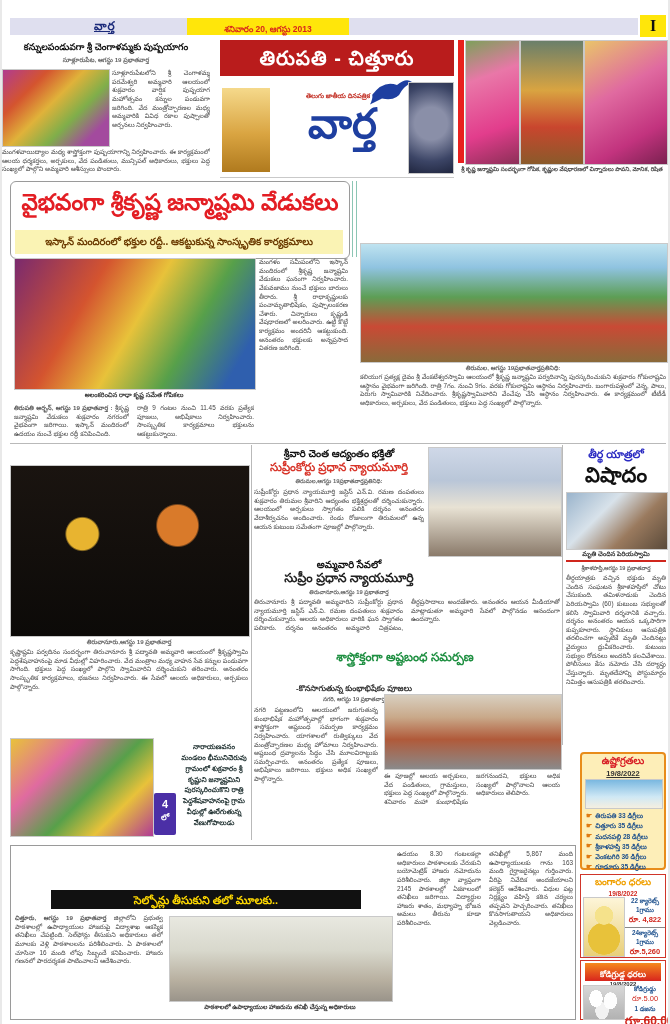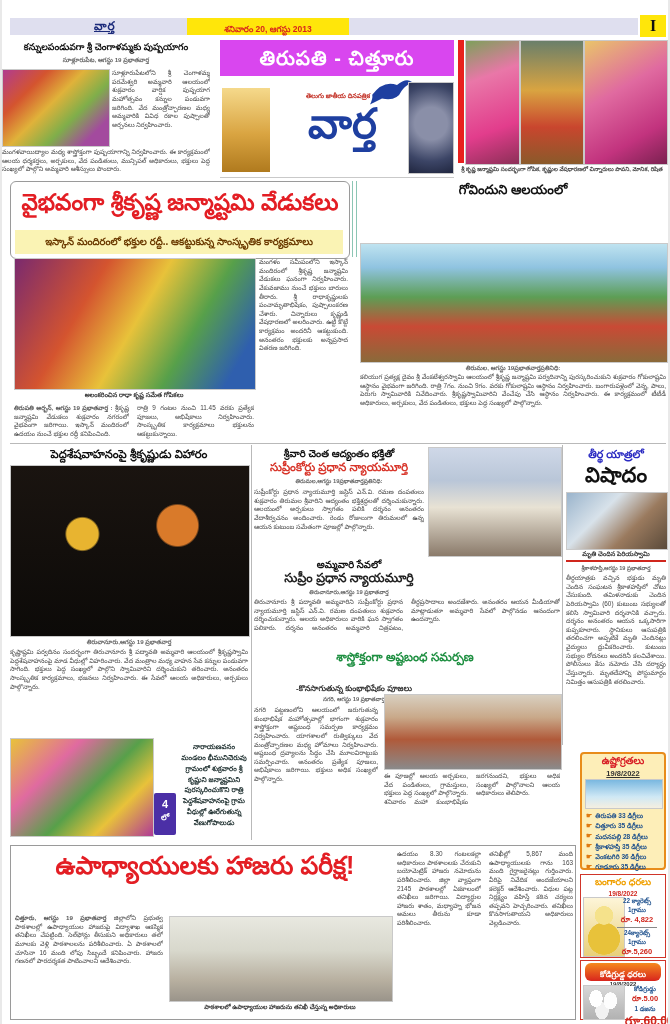--- a/index.html
+++ b/index.html
@@ -56,21 +56,21 @@
 
   <div class="abs" style="left:0;top:42px;width:208px;height:134px;">
     <div class="ctr" style="font-size:9.3px;font-weight:bold;color:#101010;">కన్నులపండువగా శ్రీ చెంగాళమ్మకు పుష్పయాగం</div>
     <div class="ctr dl" style="margin-top:2px;">సూళ్లూరుపేట, ఆగస్టు 19 ప్రభాతవార్త</div>
     <div class="ph ph-flowers" style="left:0;top:27px;width:106px;height:76px;"></div>
     <div class="abs bd" style="left:110px;top:27px;width:98px;height:76px;">సూళ్లూరుపేటలోని శ్రీ చెంగాళమ్మ పరమేశ్వరి అమ్మవారి ఆలయంలో శుక్రవారం వార్షిక పుష్పయాగ మహోత్సవం కన్నుల పండువగా జరిగింది. వేద మంత్రోచ్ఛారణల మధ్య అమ్మవారికి వివిధ రకాల పుష్పాలతో అర్చనలు నిర్వహించారు.</div>
     <div class="abs bd" style="left:0;top:106px;width:208px;height:28px;">మంగళవాయిద్యాల మధ్య శాస్త్రోక్తంగా పుష్పయాగాన్ని నిర్వహించారు. ఈ కార్యక్రమంలో ఆలయ ధర్మకర్తలు, అర్చకులు, వేద పండితులు, మున్సిపల్ అధికారులు, భక్తులు పెద్ద సంఖ్యలో పాల్గొని అమ్మవారి ఆశీస్సులు పొందారు.</div>
   </div>
 
   <div class="abs" style="left:218px;top:40px;width:234px;height:137px;">
-    <div class="ctr" style="position:absolute;left:0;top:0;width:234px;height:36px;background:#d946ef;">
+    <div class="ctr" style="position:absolute;left:0;top:0;width:234px;height:36px;background:#b91c1c;">
       <span style="font-size:20px;font-weight:bold;color:#fff;line-height:36px;letter-spacing:1px;">తిరుపతి - చిత్తూరు</span>
     </div>
     <div class="abs" style="left:0;top:36px;width:234px;height:101px;background:#fff;border-bottom:1px solid #c9c9c9;">
       <div class="ph ph-temple" style="left:2px;top:12px;width:48px;height:84px;"></div>
       <div class="ctr" style="position:absolute;left:58px;top:16px;width:120px;font-size:6.5px;font-weight:bold;color:#c0281d;">తెలుగు జాతీయ దినపత్రిక</div>
       <div style="position:absolute;left:60px;top:24px;width:125px;text-align:center;font-size:42px;font-weight:bold;color:#1e3fa0;">వార్త</div>
       <svg viewBox="0 0 60 40" style="position:absolute;left:148px;top:0px;width:46px;height:30px;">
         <path d="M5 25 Q20 5 38 12 Q50 2 58 8 Q48 14 44 20 Q38 34 18 30 Q10 34 2 38 Q6 30 5 25Z" fill="#1e3fa0"></path>
       </svg>
       <div class="ph ph-ganesha" style="left:188px;top:6px;width:44px;height:90px;"></div>
@@ -88,39 +88,37 @@
   <div class="abs" style="left:8px;top:181px;width:338px;height:76px;border:1.5px solid #9a9a9a;border-radius:6px;">
     <div class="ctr" style="position:absolute;left:4px;bottom:4px;width:328px;height:24px;background:#faf3b4;">
       <span style="font-size:10px;font-weight:bold;color:#6b3a00;line-height:24px;">ఇస్కాన్ మందిరంలో భక్తుల రద్దీ..  ఆకట్టుకున్న సాంస్కృతిక కార్యక్రమాలు</span>
     </div>
     <div class="ctr" style="margin-top:7px;font-size:23px;font-weight:bold;color:#e31e24;">వైభవంగా శ్రీకృష్ణ జన్మాష్టమి వేడుకలు</div>
   </div>
 
   <div class="abs" style="left:350px;top:181px;width:3px;height:76px;border-left:1px solid #8cc6b4;border-right:1px solid #8cc6b4;"></div>
 
   <div class="abs ctr" style="left:358px;top:182px;width:306px;">
-    <div style="font-size:13px;font-weight:bold;color:#111;">గోవిందుని ఆలయంలో</div>
   </div>
 
   <div class="ph ph-festival" style="left:358px;top:243px;width:306px;height:118px;"></div>
   <div class="abs ctr dl" style="left:358px;top:364px;width:306px;">తిరుమల, ఆగస్టు 19ప్రభాతవార్తప్రతినిధి:</div>
   <div class="abs bd" style="left:358px;top:373px;width:306px;height:66px;column-count:1;">కలియుగ ప్రత్యక్ష దైవం శ్రీ వేంకటేశ్వరస్వామి ఆలయంలో శ్రీకృష్ణ జన్మాష్టమి పర్వదినాన్ని పురస్కరించుకుని శుక్రవారం గోకులాష్టమి ఆస్థానం వైభవంగా జరిగింది. రాత్రి 7గం. నుంచి 9గం. వరకు గోకులాష్టమి ఆస్థానం నిర్వహించారు. బంగారుపళ్లెంలో వెన్న, పాలు, పెరుగు స్వామివారికి నివేదించారు. శ్రీకృష్ణస్వామివారిని వేంచేపు చేసి ఆస్థానం నిర్వహించారు. ఈ కార్యక్రమంలో టీటీడీ అధికారులు, అర్చకులు, వేద పండితులు, భక్తులు పెద్ద సంఖ్యలో పాల్గొన్నారు.</div>
 
   <div class="ph ph-deity" style="left:12px;top:258px;width:240px;height:130px;"></div>
   <div class="abs ctr cap" style="left:12px;top:391px;width:240px;">అలంకరించిన రాధా కృష్ణ సమేత గోపికలు</div>
   <div class="abs bd" style="left:12px;top:404px;width:115px;height:36px;">
     <span class="dl" style="color:#555;">తిరుపతి అర్బన్, ఆగస్టు 19 ప్రభాతవార్త :</span>
     <span>శ్రీకృష్ణ జన్మాష్టమి వేడుకలు శుక్రవారం నగరంలో వైభవంగా జరిగాయి. ఇస్కాన్ మందిరంలో ఉదయం నుంచే భక్తుల రద్దీ కనిపించింది.</span>
   </div>
   <div class="abs bd" style="left:135px;top:404px;width:117px;height:36px;">రాత్రి 9 గంటల నుంచి 11.45 వరకు ప్రత్యేక పూజలు, అభిషేకాలు నిర్వహించారు. సాంస్కృతిక కార్యక్రమాలు భక్తులను ఆకట్టుకున్నాయి.</div>
   <div class="abs bd" style="left:257px;top:258px;width:89px;height:182px;">మంగళం సమీపంలోని ఇస్కాన్ మందిరంలో శ్రీకృష్ణ జన్మాష్టమి వేడుకలు ఘనంగా నిర్వహించారు. వేకువజాము నుంచే భక్తులు బారులు తీరారు. శ్రీ రాధాకృష్ణులకు పంచామృతాభిషేకం, పుష్పాలంకరణ చేశారు. చిన్నారులు కృష్ణుడి వేషధారణలో అలరించారు. ఉట్టి కొట్టే కార్యక్రమం అందరినీ ఆకట్టుకుంది. అనంతరం భక్తులకు అన్నప్రసాద వితరణ జరిగింది.</div>
 
   <div class="hline" style="left:8px;top:443px;width:656px;"></div>
 
-  <div class="abs ctr" style="left:8px;top:448px;width:238px;font-size:11.5px;font-weight:bold;color:#101010;">పెద్దశేషవాహనంపై శ్రీకృష్ణుడు విహారం</div>
   <div class="ph ph-night" style="left:8px;top:465px;width:238px;height:170px;"></div>
   <div class="abs ctr dl" style="left:8px;top:638px;width:238px;">తిరుచానూరు,ఆగస్టు 19 ప్రభాతవార్త</div>
   <div class="abs bd" style="left:8px;top:648px;width:238px;height:86px;column-count:1;">కృష్ణాష్టమి పర్వదినం సందర్భంగా తిరుచానూరు శ్రీ పద్మావతి అమ్మవారి ఆలయంలో శ్రీకృష్ణస్వామి పెద్దశేషవాహనంపై మాడ వీధుల్లో విహరించారు. వేద మంత్రాల మధ్య వాహన సేవ కన్నుల పండువగా సాగింది. భక్తులు పెద్ద సంఖ్యలో పాల్గొని స్వామివారిని దర్శించుకుని తరించారు. అనంతరం సాంస్కృతిక కార్యక్రమాలు, భజనలు నిర్వహించారు. ఈ సేవలో ఆలయ అధికారులు, అర్చకులు పాల్గొన్నారు.</div>
   <div class="ph ph-garland" style="left:8px;top:738px;width:142px;height:97px;"></div>
   <div class="abs ctr cap" style="left:178px;top:742px;width:68px;font-size:7px;line-height:1.55;color:#233;">నారాయణవనం మండలం భీమునిచెరువు గ్రామంలో శుక్రవారం శ్రీ కృష్ణుని జన్మాష్టమిని పురస్కరించుకొని రాత్రి పెద్దశేషవాహనంపై గ్రామ వీధుల్లో ఊరేగుతున్న వేణుగోపాలుడు</div>
   <div class="abs ctr" style="left:152px;top:793px;width:22px;height:42px;background:#4b2fa6;color:#fff;font-weight:bold;border-radius:2px;">
     <div style="font-size:11px;margin-top:5px;">4</div>
     <div style="font-size:8px;margin-top:3px;">లో</div>
   </div>
 
@@ -183,46 +181,48 @@
           <span class="pt">☛</span>
           <span>గూడూరు 35 డిగ్రీలు</span>
         </div>
     </div>
   </div>
 
   <div class="abs" style="left:578px;top:874px;width:86px;height:84px;background:#fff;border:1px solid #d0352a;box-sizing:border-box;">
     <div class="ctr" style="font-size:9.5px;font-weight:bold;color:#f0a000;margin-top:1px;">బంగారం ధరలు</div>
     <div class="ctr" style="font-size:6.5px;font-weight:bold;color:#d0261d;">19/8/2022</div>
     <div class="ph ph-jewel" style="left:2px;top:22px;width:40px;height:58px;"></div>
-    <div class="abs ctr" style="left:36px;top:22px;width:40px;">
+    <div class="abs ctr" style="left:44px;top:22px;width:40px;">
       <div style="font-size:6.3px;font-weight:bold;color:#1c4f8c;">22 క్యారెట్స్</div>
       <div style="font-size:6.3px;font-weight:bold;color:#1c4f8c;">1గ్రాము</div>
       <div style="font-size:7.5px;font-weight:bold;color:#d0261d;border-bottom:1px solid #888;padding-bottom:1px;">రూ. 4,822</div>
       <div style="font-size:6.3px;font-weight:bold;color:#1c4f8c;margin-top:1px;">24క్యారెట్స్</div>
       <div style="font-size:6.3px;font-weight:bold;color:#1c4f8c;">1గ్రాము</div>
       <div style="font-size:7.5px;font-weight:bold;color:#d0261d;">రూ.5,260</div>
     </div>
   </div>
 
   <div class="abs" style="left:578px;top:960px;width:86px;height:60px;background:#fff;border:1px solid #d0352a;box-sizing:border-box;">
-    <div class="ctr" style="margin:2px 4px 0 4px;background:linear-gradient(180deg,#f58a1f,#d8251d);border-radius:6px;">
+    <div class="ctr" style="margin:2px 4px 0 4px;background:linear-gradient(180deg,#f58a1f,#d8251d);border-radius:0;">
       <span style="font-size:8px;font-weight:bold;color:#fff;line-height:12px;">కోడిగ్రుడ్డ ధరలు</span>
     </div>
     <div class="ctr" style="font-size:6px;font-weight:bold;color:#333;">19/8/2022</div>
     <div class="ph ph-eggs" style="left:2px;top:24px;width:40px;height:33px;"></div>
     <div class="abs ctr" style="left:44px;top:24px;width:40px;">
       <div style="font-size:6.3px;font-weight:bold;color:#1c4f8c;">కోడిగ్రుడ్డు</div>
-      <div style="font-size:7.5px;font-weight:bold;color:#d0261d;">రూ.5.00</div>
+      <div style="font-size:7.5px;font-weight:normal;color:#d0261d;">రూ.5.00</div>
       <div style="font-size:6.3px;font-weight:bold;color:#1c4f8c;">1 డజను</div>
       <div style="font-size:12px;font-weight:bold;color:#d0261d;">రూ.60.00</div>
     </div>
   </div>
 
   <div class="abs" style="left:8px;top:845px;width:566px;height:175px;border:1px solid #9a9a9a;box-sizing:border-box;">
-    <div class="ctr" style="position:absolute;left:4px;top:5px;width:380px;font-size:25px;font-weight:bold;color:#e31e24;">ఉపాధ్యాయులకు హాజరు పరీక్ష!</div>
+    <div class="ctr" style="position:absolute;left:40px;top:44px;width:310px;height:19px;background:#111;">
+      <span style="font-size:11px;font-weight:bold;color:#ffd900;line-height:19px;">సెల్ఫోన్లు తీసుకుని తలో మూలకు..</span>
+    </div>
     <div class="abs bd" style="left:4px;top:68px;width:148px;height:100px;">
       <span class="dl" style="color:#555;">చిత్తూరు, ఆగస్టు 19 ప్రభాతవార్త</span>
       <span>జిల్లాలోని ప్రభుత్వ పాఠశాలల్లో ఉపాధ్యాయుల హాజరుపై విద్యాశాఖ ఆకస్మిక తనిఖీలు చేపట్టింది. సెల్‌ఫోన్లు తీసుకుని అధికారులు తలో మూలకు వెళ్లి పాఠశాలలను పరిశీలించారు. ఏ పాఠశాలలో చూసినా 16 మంది లోపు సిబ్బందే కనిపించారు. హాజరు గణనలో పారదర్శకత పాటించాలని ఆదేశించారు.</span>
     </div>
     <div class="ph ph-class" style="left:158px;top:70px;width:222px;height:84px;"></div>
     <div class="abs ctr cap" style="left:158px;top:157px;width:222px;font-size:6.2px;">పాఠశాలలో ఉపాధ్యాయుల హాజరును తనిఖీ చేస్తున్న అధికారులు</div>
     <div class="abs bd" style="left:386px;top:4px;width:84px;height:164px;">ఉదయం 8.30 గంటలకల్లా అధికారులు పాఠశాలలకు చేరుకుని బయోమెట్రిక్ హాజరు నమోదును పరిశీలించారు. జిల్లా వ్యాప్తంగా 2145 పాఠశాలల్లో ఏకకాలంలో తనిఖీలు జరిగాయి. విద్యార్థుల హాజరు శాతం, మధ్యాహ్న భోజన అమలు తీరును కూడా పరిశీలించారు.</div>
     <div class="abs bd" style="left:478px;top:4px;width:84px;height:164px;">తనిఖీల్లో 5,867 మంది ఉపాధ్యాయులకు గాను 163 మంది గైర్హాజరైనట్లు గుర్తించారు. వీరిపై నివేదిక అందజేయాలని కలెక్టర్ ఆదేశించారు. విధుల పట్ల నిర్లక్ష్యం వహిస్తే కఠిన చర్యలు తప్పవని హెచ్చరించారు. తనిఖీలు కొనసాగుతాయని అధికారులు వెల్లడించారు.</div>
   </div>
 

